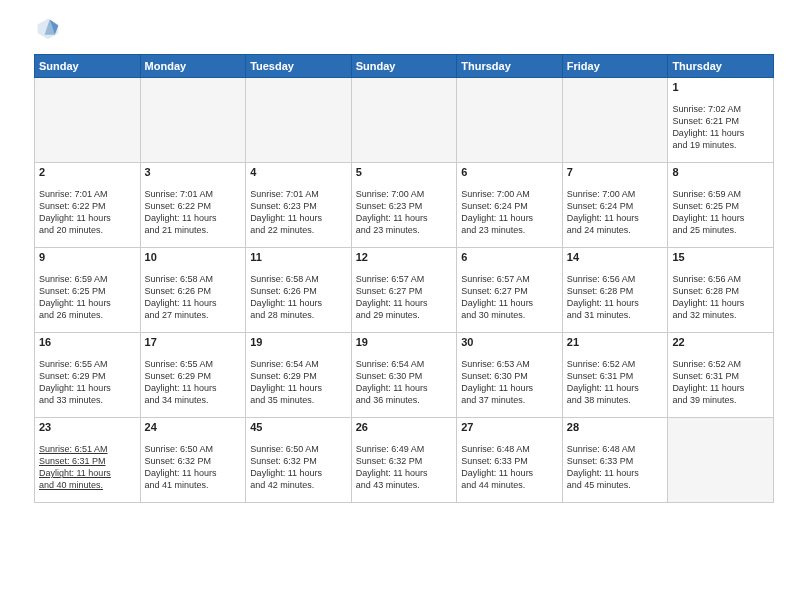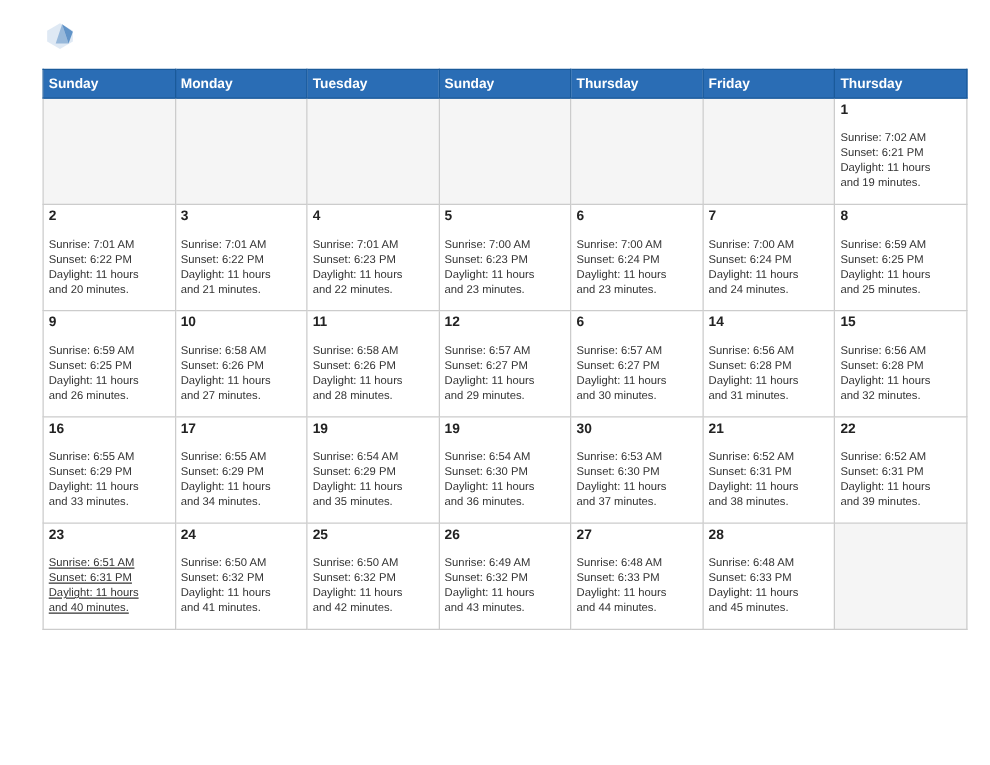--- a/index.html
+++ b/index.html
@@ -305,21 +305,21 @@
 and 40 minutes.</div>
           </td>
           <td>
             <span class="day-num">24</span>
             <div class="day-info" style="white-space: pre-line;">Sunrise: 6:50 AM
 Sunset: 6:32 PM
 Daylight: 11 hours
 and 41 minutes.</div>
           </td>
           <td>
-            <span class="day-num">25</span>
+            <span class="day-num">45</span>
             <div class="day-info" style="white-space: pre-line;">Sunrise: 6:50 AM
 Sunset: 6:32 PM
 Daylight: 11 hours
 and 42 minutes.</div>
           </td>
           <td>
             <span class="day-num">26</span>
             <div class="day-info" style="white-space: pre-line;">Sunrise: 6:49 AM
 Sunset: 6:32 PM
 Daylight: 11 hours

